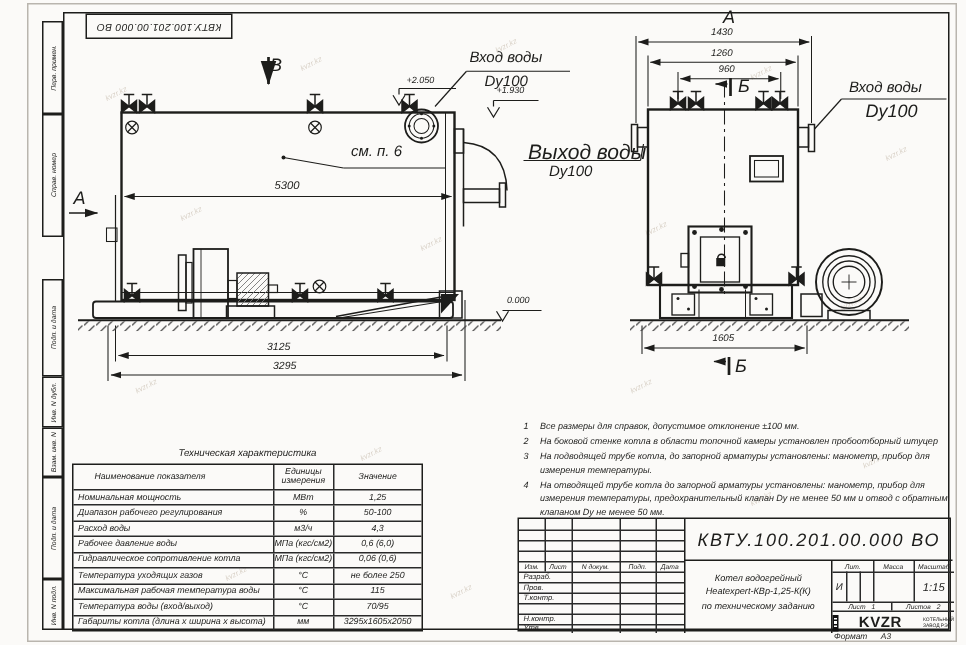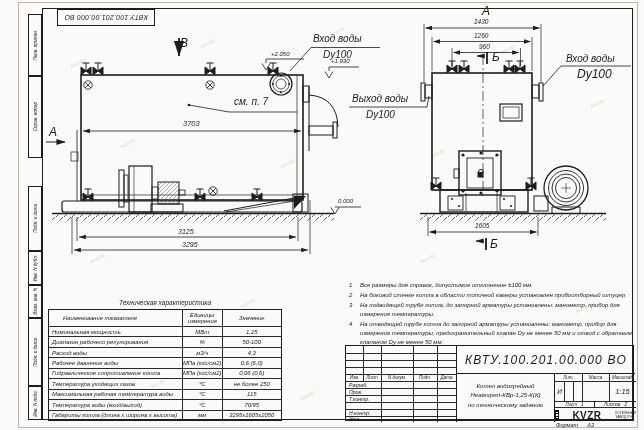--- a/index.html
+++ b/index.html
@@ -286,35 +286,35 @@
   <g stroke="#1d1d1b">
     <line x1="52" y1="213.5" x2="334" y2="213.5" stroke-width="1.3"></line>
     <line x1="420" y1="213.5" x2="606" y2="213.5" stroke-width="1.3"></line>
     <rect x="52" y="214.2" width="282" height="6.5" fill="url(#gh)" stroke="none"></rect>
     <rect x="420" y="214.2" width="186" height="6.5" fill="url(#gh)" stroke="none"></rect>
   </g>
 </svg>
 
 <span class="lbl" style="left:180px;top:37px;font-size:12px">В</span>
 <span class="lbl" style="left:49px;top:126px;font-size:12px">А</span>
-<span class="lbl" style="left:234px;top:97px;font-size:10px">см. п. 7</span>
-<span class="lbl" style="left:183px;top:120px;font-size:7.5px">3703</span>
+<span class="lbl" style="left:234px;top:97px;font-size:10px">см. п. 6</span>
+<span class="lbl" style="left:183px;top:120px;font-size:7.5px">5300</span>
 <span class="lbl" style="left:271px;top:51px;font-size:6px">+2.050</span>
 <span class="lbl" style="left:313px;top:34px;font-size:10px">Вход воды</span>
 <span class="lbl" style="left:323px;top:50px;font-size:10px">Dy100</span>
 <span class="lbl" style="left:331px;top:58px;font-size:6px">+1.930</span>
 <span class="lbl" style="left:338px;top:198px;font-size:6px">0.000</span>
 <span class="lbl" style="left:178px;top:228px;font-size:7px">3125</span>
 <span class="lbl" style="left:182px;top:241px;font-size:7px">3295</span>
 <span class="lbl" style="left:482px;top:5px;font-size:12px">А</span>
 <span class="lbl" style="left:474px;top:19px;font-size:6.5px">1430</span>
 <span class="lbl" style="left:474px;top:33px;font-size:6.5px">1260</span>
 <span class="lbl" style="left:479px;top:44px;font-size:6.5px">960</span>
 <span class="lbl" style="left:492px;top:51px;font-size:12px">Б</span>
-<span class="lbl" style="left:352px;top:94px;font-size:10px">Выход воды</span>
+<span class="lbl" style="left:352px;top:94px;font-size:14px">Выход воды</span>
 <span class="lbl" style="left:366px;top:110px;font-size:10px">Dy100</span>
 <span class="lbl" style="left:566px;top:54px;font-size:10px">Вход воды</span>
 <span class="lbl" style="left:577px;top:68px;font-size:12px">Dy100</span>
 <span class="lbl" style="left:475px;top:223px;font-size:6.5px">1605</span>
 <span class="lbl" style="left:490px;top:238px;font-size:12px">Б</span>
 
 <div class="spec">
   <div class="spec-title">Техническая характеристика</div>
   <div class="spec-grid">
     <div class="spec-head">

